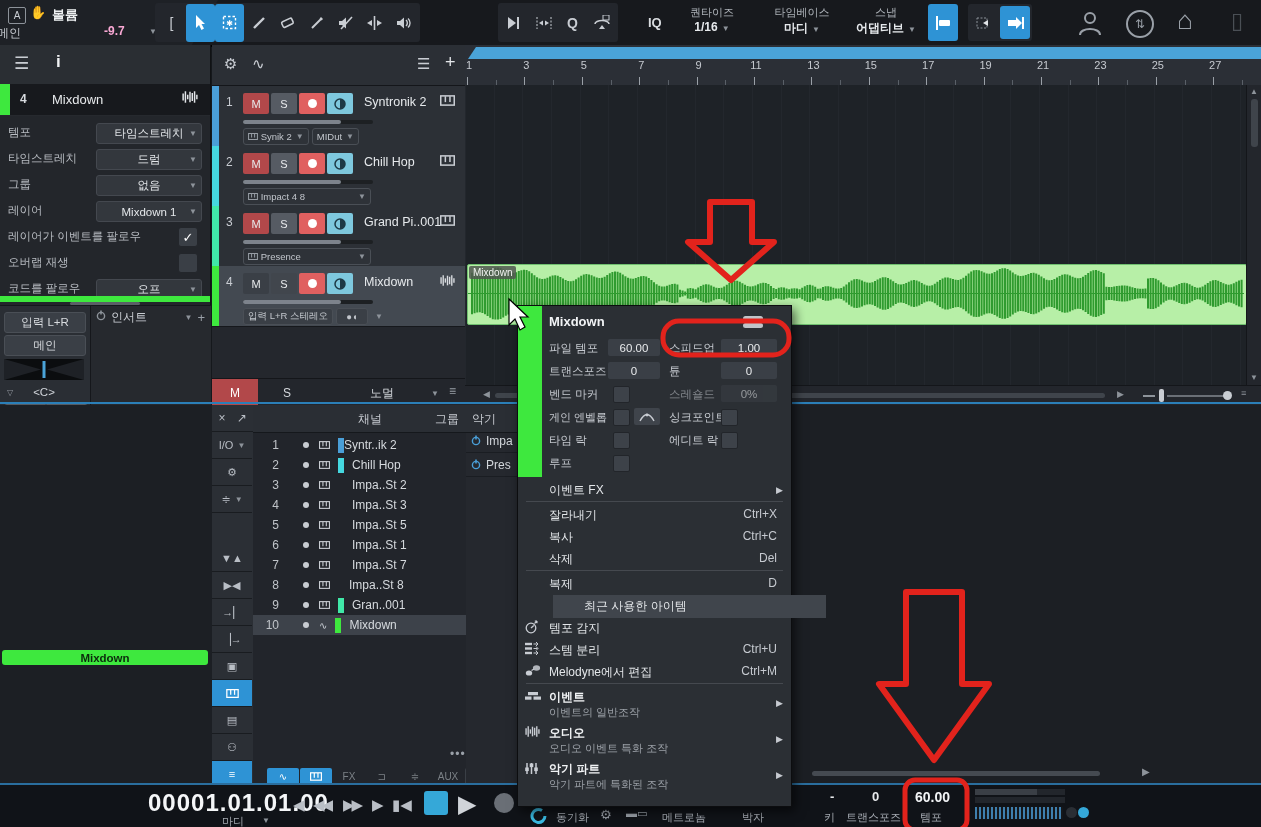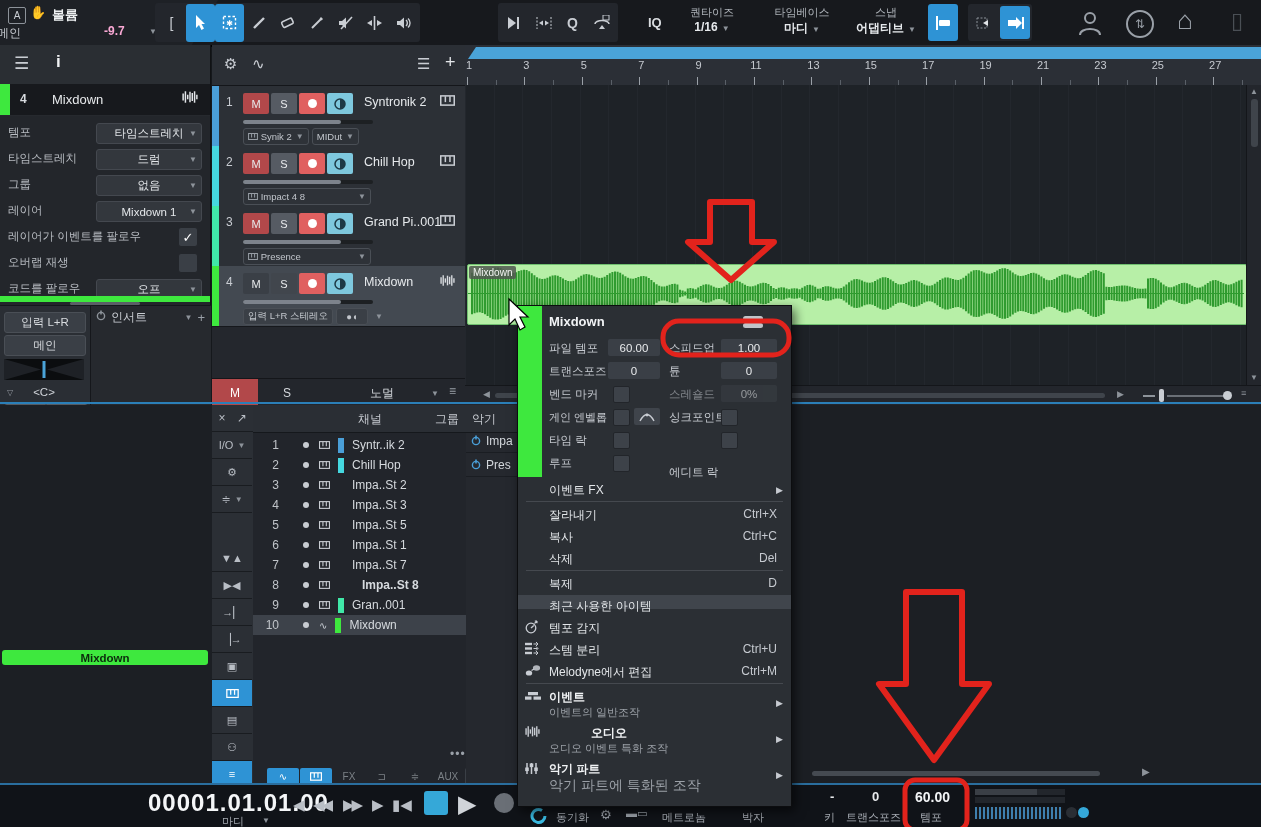--- a/index.html
+++ b/index.html
@@ -922,21 +922,21 @@
       <div id="consolerows">
           <div class="crow" style="top:30px;background:transparent">
     <span style="width:26px;text-align:right;color:#c0c4c9;">1</span>
     <i style="width:6px;height:6px;border-radius:50%;background:#c8ccd2;margin-left:24px;"></i>
     <span style="margin-left:10px;"><svg width="11" height="8" viewBox="0 0 14 10">
                 <rect x="0.7" y="0.7" width="12.6" height="8.6" fill="none" stroke="#c9cdd3" stroke-width="1.4"></rect>
                 <line x1="5" y1="1" x2="5" y2="6.5" stroke="#c9cdd3" stroke-width="1.4"></line>
                 <line x1="9.3" y1="1" x2="9.3" y2="6.5" stroke="#c9cdd3" stroke-width="1.4"></line>
               </svg></span>
     <i style="width:6px;height:15px;margin-left:8px;background:#4a9fd8;"></i>
-    <span style="margin-left:8px;color:#d6dade;">Syntr..ik 2</span>
+    <span style="color:#d6dade;">Syntr..ik 2</span>
   </div>
           <div class="crow" style="top:50px;background:transparent">
     <span style="width:26px;text-align:right;color:#c0c4c9;">2</span>
     <i style="width:6px;height:6px;border-radius:50%;background:#c8ccd2;margin-left:24px;"></i>
     <span style="margin-left:10px;"><svg width="11" height="8" viewBox="0 0 14 10">
                 <rect x="0.7" y="0.7" width="12.6" height="8.6" fill="none" stroke="#c9cdd3" stroke-width="1.4"></rect>
                 <line x1="5" y1="1" x2="5" y2="6.5" stroke="#c9cdd3" stroke-width="1.4"></line>
                 <line x1="9.3" y1="1" x2="9.3" y2="6.5" stroke="#c9cdd3" stroke-width="1.4"></line>
               </svg></span>
     <i style="width:6px;height:15px;margin-left:8px;background:#45d8e0;"></i>
@@ -999,21 +999,21 @@
   </div>
           <div class="crow" style="top:170px;background:transparent">
     <span style="width:26px;text-align:right;color:#c0c4c9;">8</span>
     <i style="width:6px;height:6px;border-radius:50%;background:#c8ccd2;margin-left:24px;"></i>
     <span style="margin-left:10px;"><svg width="11" height="8" viewBox="0 0 14 10">
                 <rect x="0.7" y="0.7" width="12.6" height="8.6" fill="none" stroke="#c9cdd3" stroke-width="1.4"></rect>
                 <line x1="5" y1="1" x2="5" y2="6.5" stroke="#c9cdd3" stroke-width="1.4"></line>
                 <line x1="9.3" y1="1" x2="9.3" y2="6.5" stroke="#c9cdd3" stroke-width="1.4"></line>
               </svg></span>
     <i style="width:6px;height:15px;margin-left:8px;background:transparent;"></i>
-    <span style="margin-left:18px;color:#d6dade;font-weight:bold;">Impa..St 8</span>
+    <span style="margin-left:5px;color:#d6dade;">Impa..St 8</span>
   </div>
           <div class="crow" style="top:190px;background:transparent">
     <span style="width:26px;text-align:right;color:#c0c4c9;">9</span>
     <i style="width:6px;height:6px;border-radius:50%;background:#c8ccd2;margin-left:24px;"></i>
     <span style="margin-left:10px;"><svg width="11" height="8" viewBox="0 0 14 10">
                 <rect x="0.7" y="0.7" width="12.6" height="8.6" fill="none" stroke="#c9cdd3" stroke-width="1.4"></rect>
                 <line x1="5" y1="1" x2="5" y2="6.5" stroke="#c9cdd3" stroke-width="1.4"></line>
                 <line x1="9.3" y1="1" x2="9.3" y2="6.5" stroke="#c9cdd3" stroke-width="1.4"></line>
               </svg></span>
     <i style="width:6px;height:15px;margin-left:8px;background:#40e8a8;"></i>
@@ -1222,21 +1222,21 @@
         <span class="ctr" style="position:absolute;left:116px;top:102px;width:26px;height:17px;background:#3f444b;border-radius:2px;">
           <svg width="16" height="10" viewBox="0 0 16 10">
             <path d="M1 9 Q8 -4 15 9" fill="none" stroke="#c9cdd3" stroke-width="1.4"></path>
             <circle cx="8" cy="3" r="1.4" fill="#c9cdd3"></circle>
           </svg>
         </span>
         <span style="position:absolute;left:151px;top:104px;font-size:11.5px;color:#c6cad0;">싱크포인트</span>
         <span class="mcb" style="position:absolute;left:203px;top:103px;"></span>
         <span style="position:absolute;left:31px;top:127px;font-size:11.5px;color:#c6cad0;">타임 락</span>
         <span class="mcb" style="position:absolute;left:95px;top:126px;"></span>
-        <span style="position:absolute;left:151px;top:127px;font-size:11.5px;color:#c6cad0;margin-top:32px;">에디트 락</span>
+        <span style="position:absolute;left:151px;top:127px;font-size:11.5px;color:#c6cad0;">에디트 락</span>
         <span class="mcb" style="position:absolute;left:203px;top:126px;"></span>
         <span style="position:absolute;left:31px;top:150px;font-size:11.5px;color:#c6cad0;">루프</span>
         <span class="mcb" style="position:absolute;left:95px;top:149px;"></span>
       </div>
     <div id="menuitems">
         <div class="menuitem" style="top:173px;height:22px;">
 
       <span style="position:absolute;left:31px;top:3px;">이벤트 FX</span>
 
       <span class="msub" style="top:6px;">▶</span>
@@ -1264,21 +1264,21 @@
 
     </div>
         <div style="position:absolute;left:8px;top:264px;width:257px;height:1px;background:#45494f;"></div>
         <div class="menuitem" style="top:267px;height:22px;">
 
       <span style="position:absolute;left:31px;top:3px;">복제</span>
 
       <span class="mkey" style="top:3px;">D</span>
 
     </div>
-        <div class="menuitem" style="top:289px;height:14px;background:#40454c;">
+        <div class="menuitem" style="top:289px;height:23px;background:#40454c;margin-left:35px;">
 
       <span style="position:absolute;left:31px;top:3px;">최근 사용한 아이템</span>
 
     </div>
         <div class="menuitem" style="top:311px;height:22px;">
       <span style="position:absolute;left:7px;top:3px;"><svg width="14" height="14" viewBox="0 0 14 14">
               <circle cx="6" cy="8" r="4.8" fill="none" stroke="#c9cdd3" stroke-width="1.3"></circle>
               <line x1="6" y1="8" x2="8.8" y2="5.6" stroke="#c9cdd3" stroke-width="1.3"></line>
               <path d="M9.5 3.5 L12 1 M12 1 h-2.2 M12 1 v2.2" stroke="#c9cdd3" stroke-width="1.1" fill="none"></path>
             </svg></span>
@@ -1325,36 +1325,36 @@
         <div class="menuitem" style="top:416px;height:36px;">
       <span style="position:absolute;left:7px;top:4px;"><svg width="15" height="11" viewBox="0 0 14 10">
               <line x1="1" y1="2" x2="1" y2="8" stroke="#c9cdd3" stroke-width="1.3"></line>
               <line x1="3" y1="0" x2="3" y2="10" stroke="#c9cdd3" stroke-width="1.3"></line>
               <line x1="5" y1="3" x2="5" y2="7" stroke="#c9cdd3" stroke-width="1.3"></line>
               <line x1="7" y1="0.5" x2="7" y2="9.5" stroke="#c9cdd3" stroke-width="1.3"></line>
               <line x1="9" y1="1.5" x2="9" y2="8.5" stroke="#c9cdd3" stroke-width="1.3"></line>
               <line x1="11" y1="0" x2="11" y2="10" stroke="#c9cdd3" stroke-width="1.3"></line>
               <line x1="13" y1="3" x2="13" y2="7" stroke="#c9cdd3" stroke-width="1.3"></line>
             </svg></span>
-      <span style="position:absolute;left:31px;top:3px;font-weight:bold;color:#f0f2f4;margin-left:42px;">오디오</span>
+      <span style="position:absolute;left:31px;top:3px;font-weight:bold;color:#f0f2f4;">오디오</span>
       <span style="position:absolute;left:31px;top:19px;font-size:11px;color:#9ba0a7;">오디오 이벤트 특화 조작</span>
 
       <span class="msub" style="top:12px;">▶</span>
     </div>
         <div class="menuitem" style="top:452px;height:36px;">
       <span style="position:absolute;left:7px;top:4px;"><svg width="13" height="13" viewBox="0 0 13 13">
               <line x1="2" y1="1" x2="2" y2="12" stroke="#c9cdd3" stroke-width="1.5"></line>
               <rect x="0.19999999999999996" y="5.5" width="3.6" height="3.6" fill="#c9cdd3"></rect>
               <line x1="6.5" y1="1" x2="6.5" y2="12" stroke="#c9cdd3" stroke-width="1.5"></line>
               <rect x="4.7" y="1.5" width="3.6" height="3.6" fill="#c9cdd3"></rect>
               <line x1="11" y1="1" x2="11" y2="12" stroke="#c9cdd3" stroke-width="1.5"></line>
               <rect x="9.2" y="5.5" width="3.6" height="3.6" fill="#c9cdd3"></rect>
             </svg></span>
       <span style="position:absolute;left:31px;top:3px;font-weight:bold;color:#f0f2f4;">악기 파트</span>
-      <span style="position:absolute;left:31px;top:19px;font-size:14px;color:#9ba0a7;">악기 파트에 특화된 조작</span>
+      <span style="position:absolute;left:31px;top:19px;font-size:11px;color:#9ba0a7;">악기 파트에 특화된 조작</span>
 
       <span class="msub" style="top:12px;">▶</span>
     </div>
       </div>
   </div>
 
   <svg class="abs" id="annot" xmlns="http://www.w3.org/2000/svg">
     <path d="M710 202 L752 202 L752 242 L774 242 L731 280 L688 242 L710 242 Z" fill="none" stroke="#e2231c" stroke-width="6" stroke-linejoin="round"></path>
     <rect x="663" y="321" width="126" height="34" rx="16" fill="none" stroke="#e2231c" stroke-width="5"></rect>
     <path d="M906 592 L962 592 L962 684 L989 684 L934 760 L879 684 L906 684 Z" fill="none" stroke="#e2231c" stroke-width="6" stroke-linejoin="round"></path>

